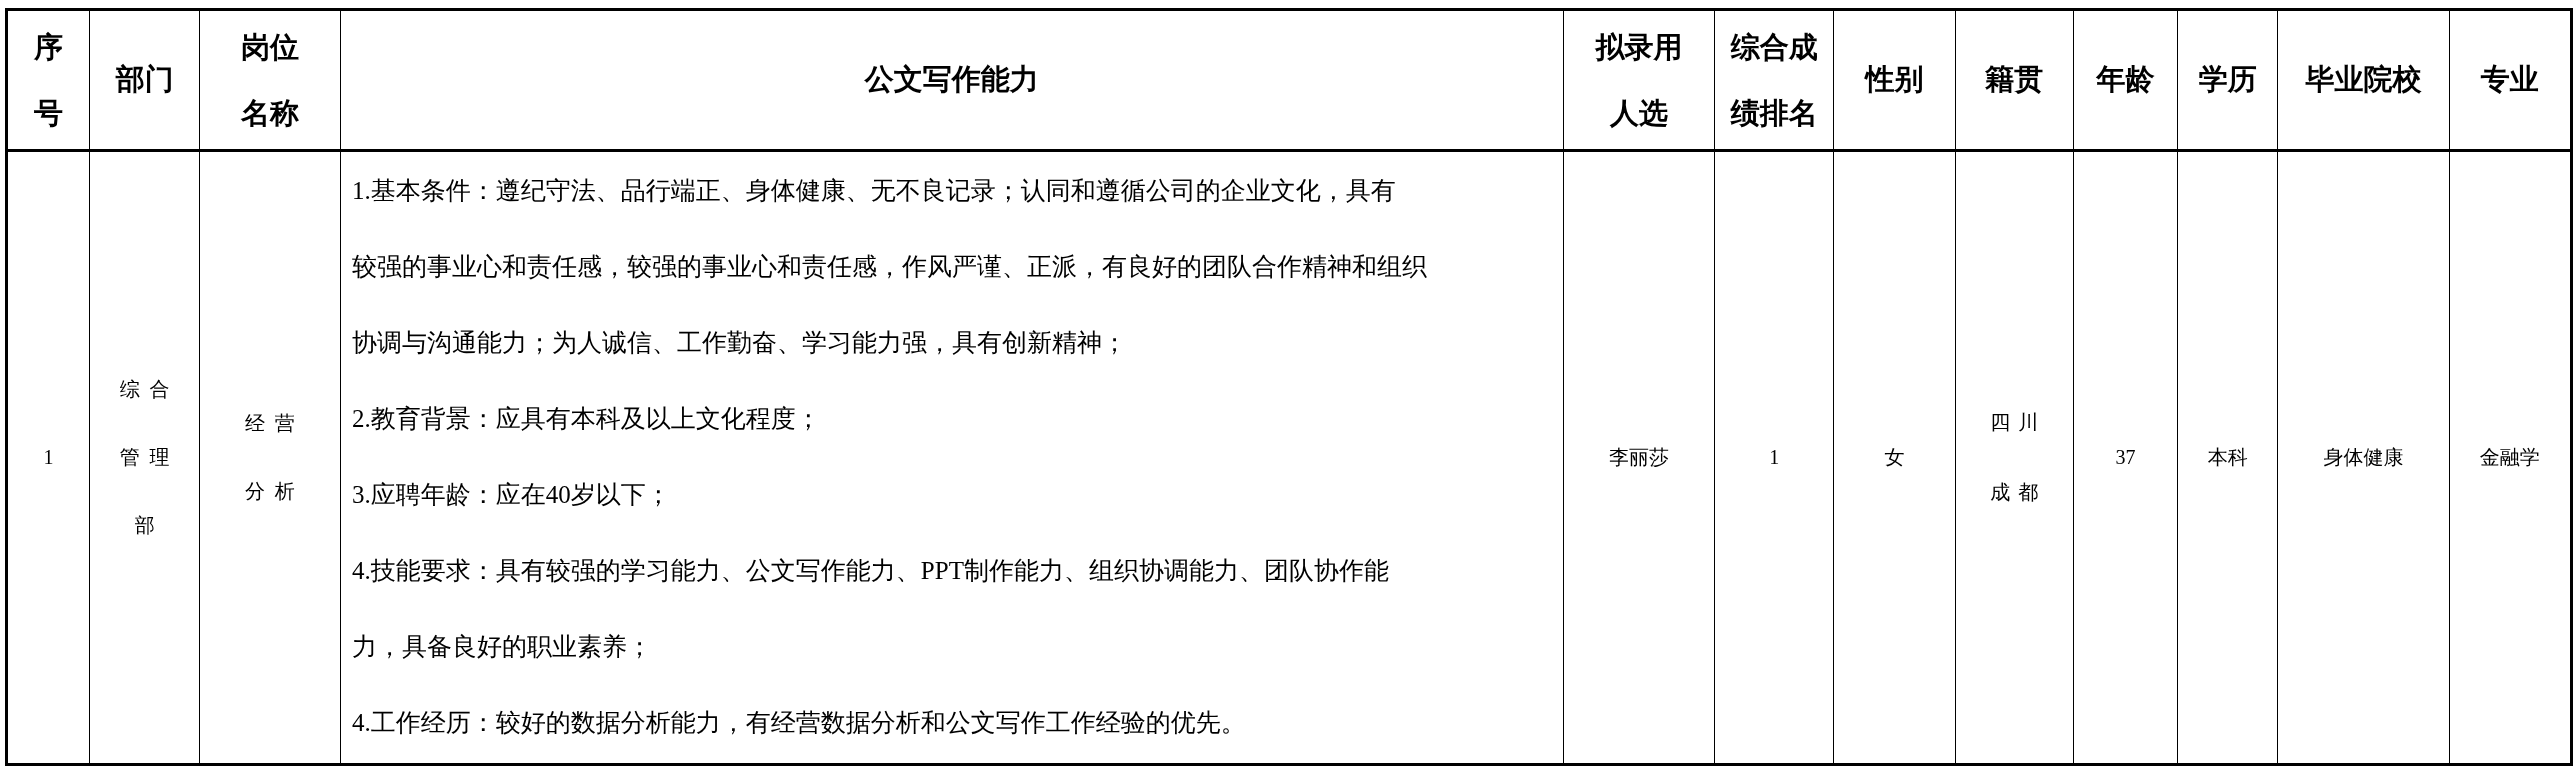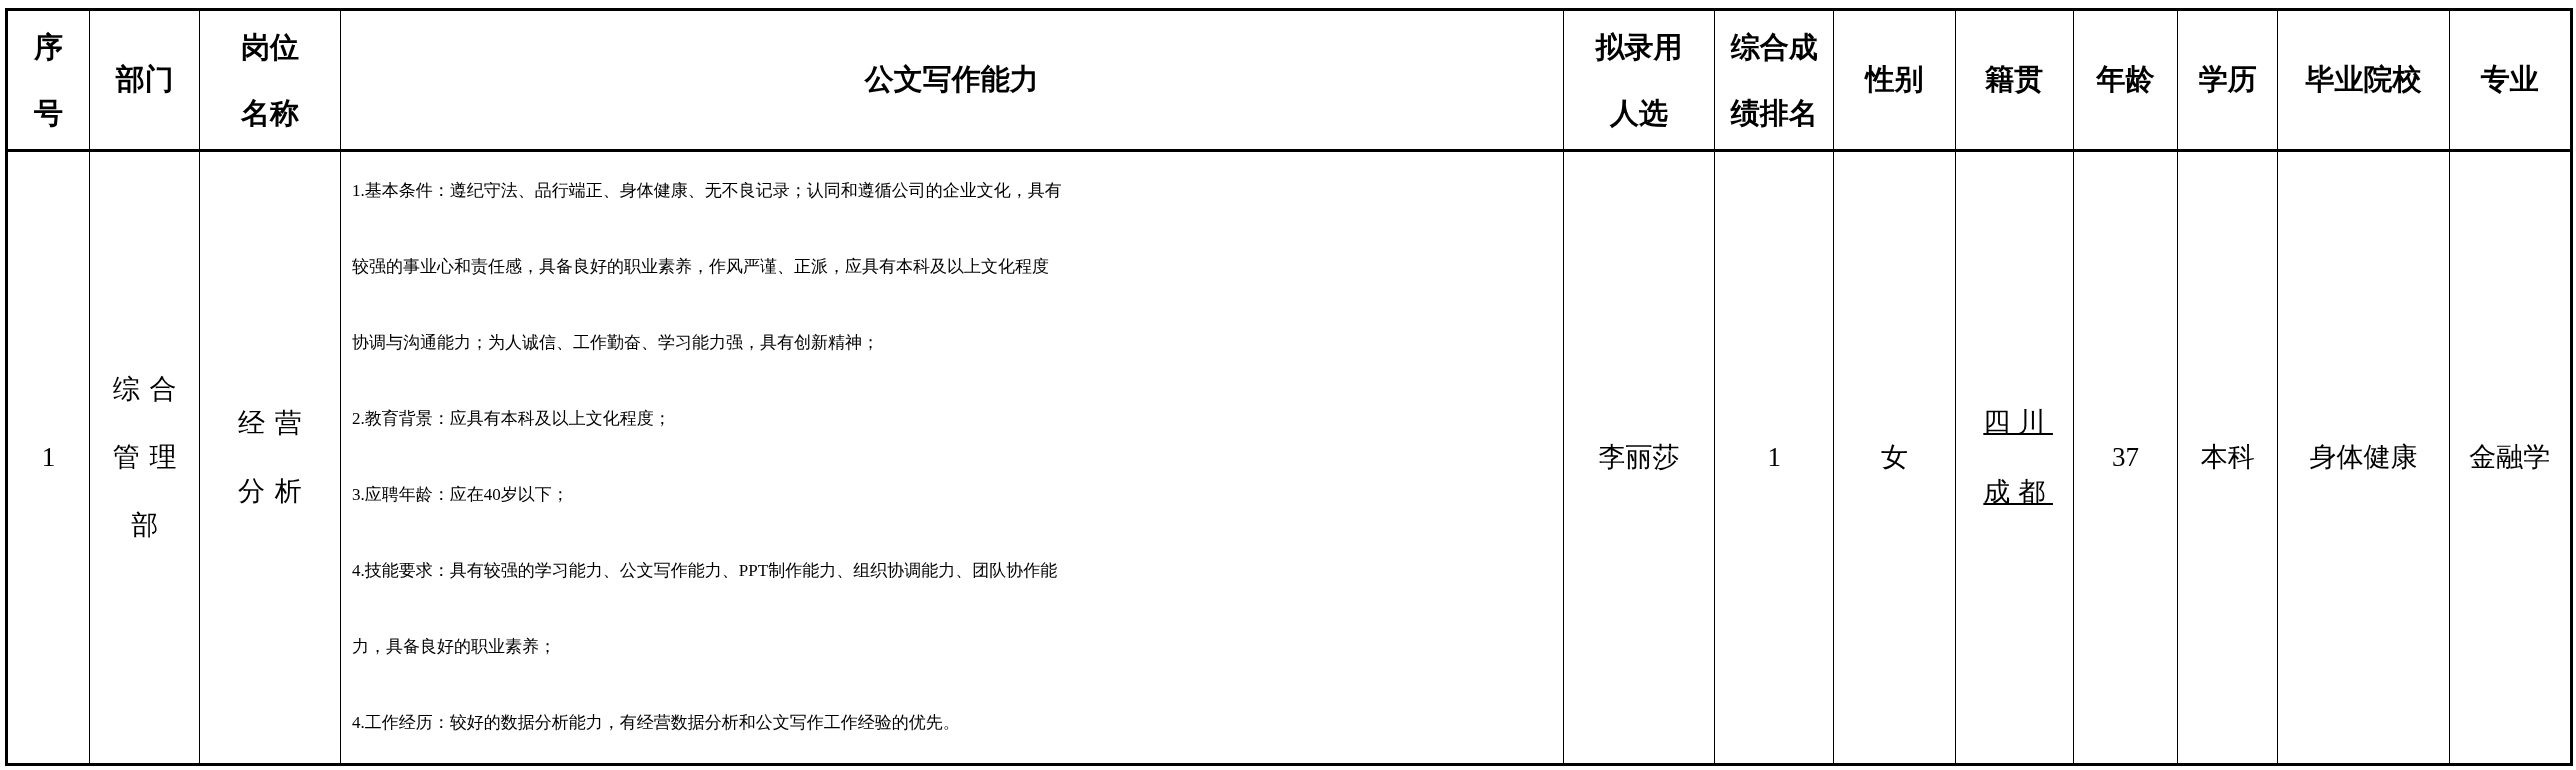--- a/index.html
+++ b/index.html
@@ -32,36 +32,36 @@
     padding: 0;
     overflow: hidden;
   }
   thead th {
     border-bottom: 3.9px solid #000000;
     font-weight: bold;
     font-size: 29px;
     height: 138px;
   }
   tbody td {
-    font-size: 27px;
+    font-size: 20px;
     font-weight: normal;
     height: 611px;
   }
   
   .stack span { display: block; }
   th .stack span { line-height: 66px; }
   td.dept .stack span,
   td.pos  .stack span { line-height: 68px; letter-spacing: 9.7px; margin-right: -9.7px; }
-  td.place .stack span { line-height: 70px; letter-spacing: 7.8px; margin-right: -7.8px; text-decoration: underline; }
+  td.place .stack span { line-height: 70px; letter-spacing: 7.8px; margin-right: -7.8px; }
   
   td.req {
     text-align: left;
     vertical-align: middle;
     padding: 0 11.6px;
-    font-size: 17px;
+    font-size: 25px;
   }
   td.req .req-line {
     display: block;
     line-height: 76px;
     white-space: nowrap;
   }
 </style>
 </head>
 <body>
 
@@ -144,21 +144,21 @@
           </span>
         </td>
         <td class="pos">
           <span class="stack">
             <span>经营</span>
             <span>分析</span>
           </span>
         </td>
         <td class="req">
           <span class="req-line">1.基本条件：遵纪守法、品行端正、身体健康、无不良记录；认同和遵循公司的企业文化，具有</span>
-          <span class="req-line">较强的事业心和责任感，具备良好的职业素养，作风严谨、正派，应具有本科及以上文化程度</span>
+          <span class="req-line">较强的事业心和责任感，较强的事业心和责任感，作风严谨、正派，有良好的团队合作精神和组织</span>
           <span class="req-line">协调与沟通能力；为人诚信、工作勤奋、学习能力强，具有创新精神；</span>
           <span class="req-line">2.教育背景：应具有本科及以上文化程度；</span>
           <span class="req-line">3.应聘年龄：应在40岁以下；</span>
           <span class="req-line">4.技能要求：具有较强的学习能力、公文写作能力、PPT制作能力、组织协调能力、团队协作能</span>
           <span class="req-line">力，具备良好的职业素养；</span>
           <span class="req-line">4.工作经历：较好的数据分析能力，有经营数据分析和公文写作工作经验的优先。</span>
         </td>
         <td>李丽莎</td>
         <td>1</td>
         <td>女</td>

